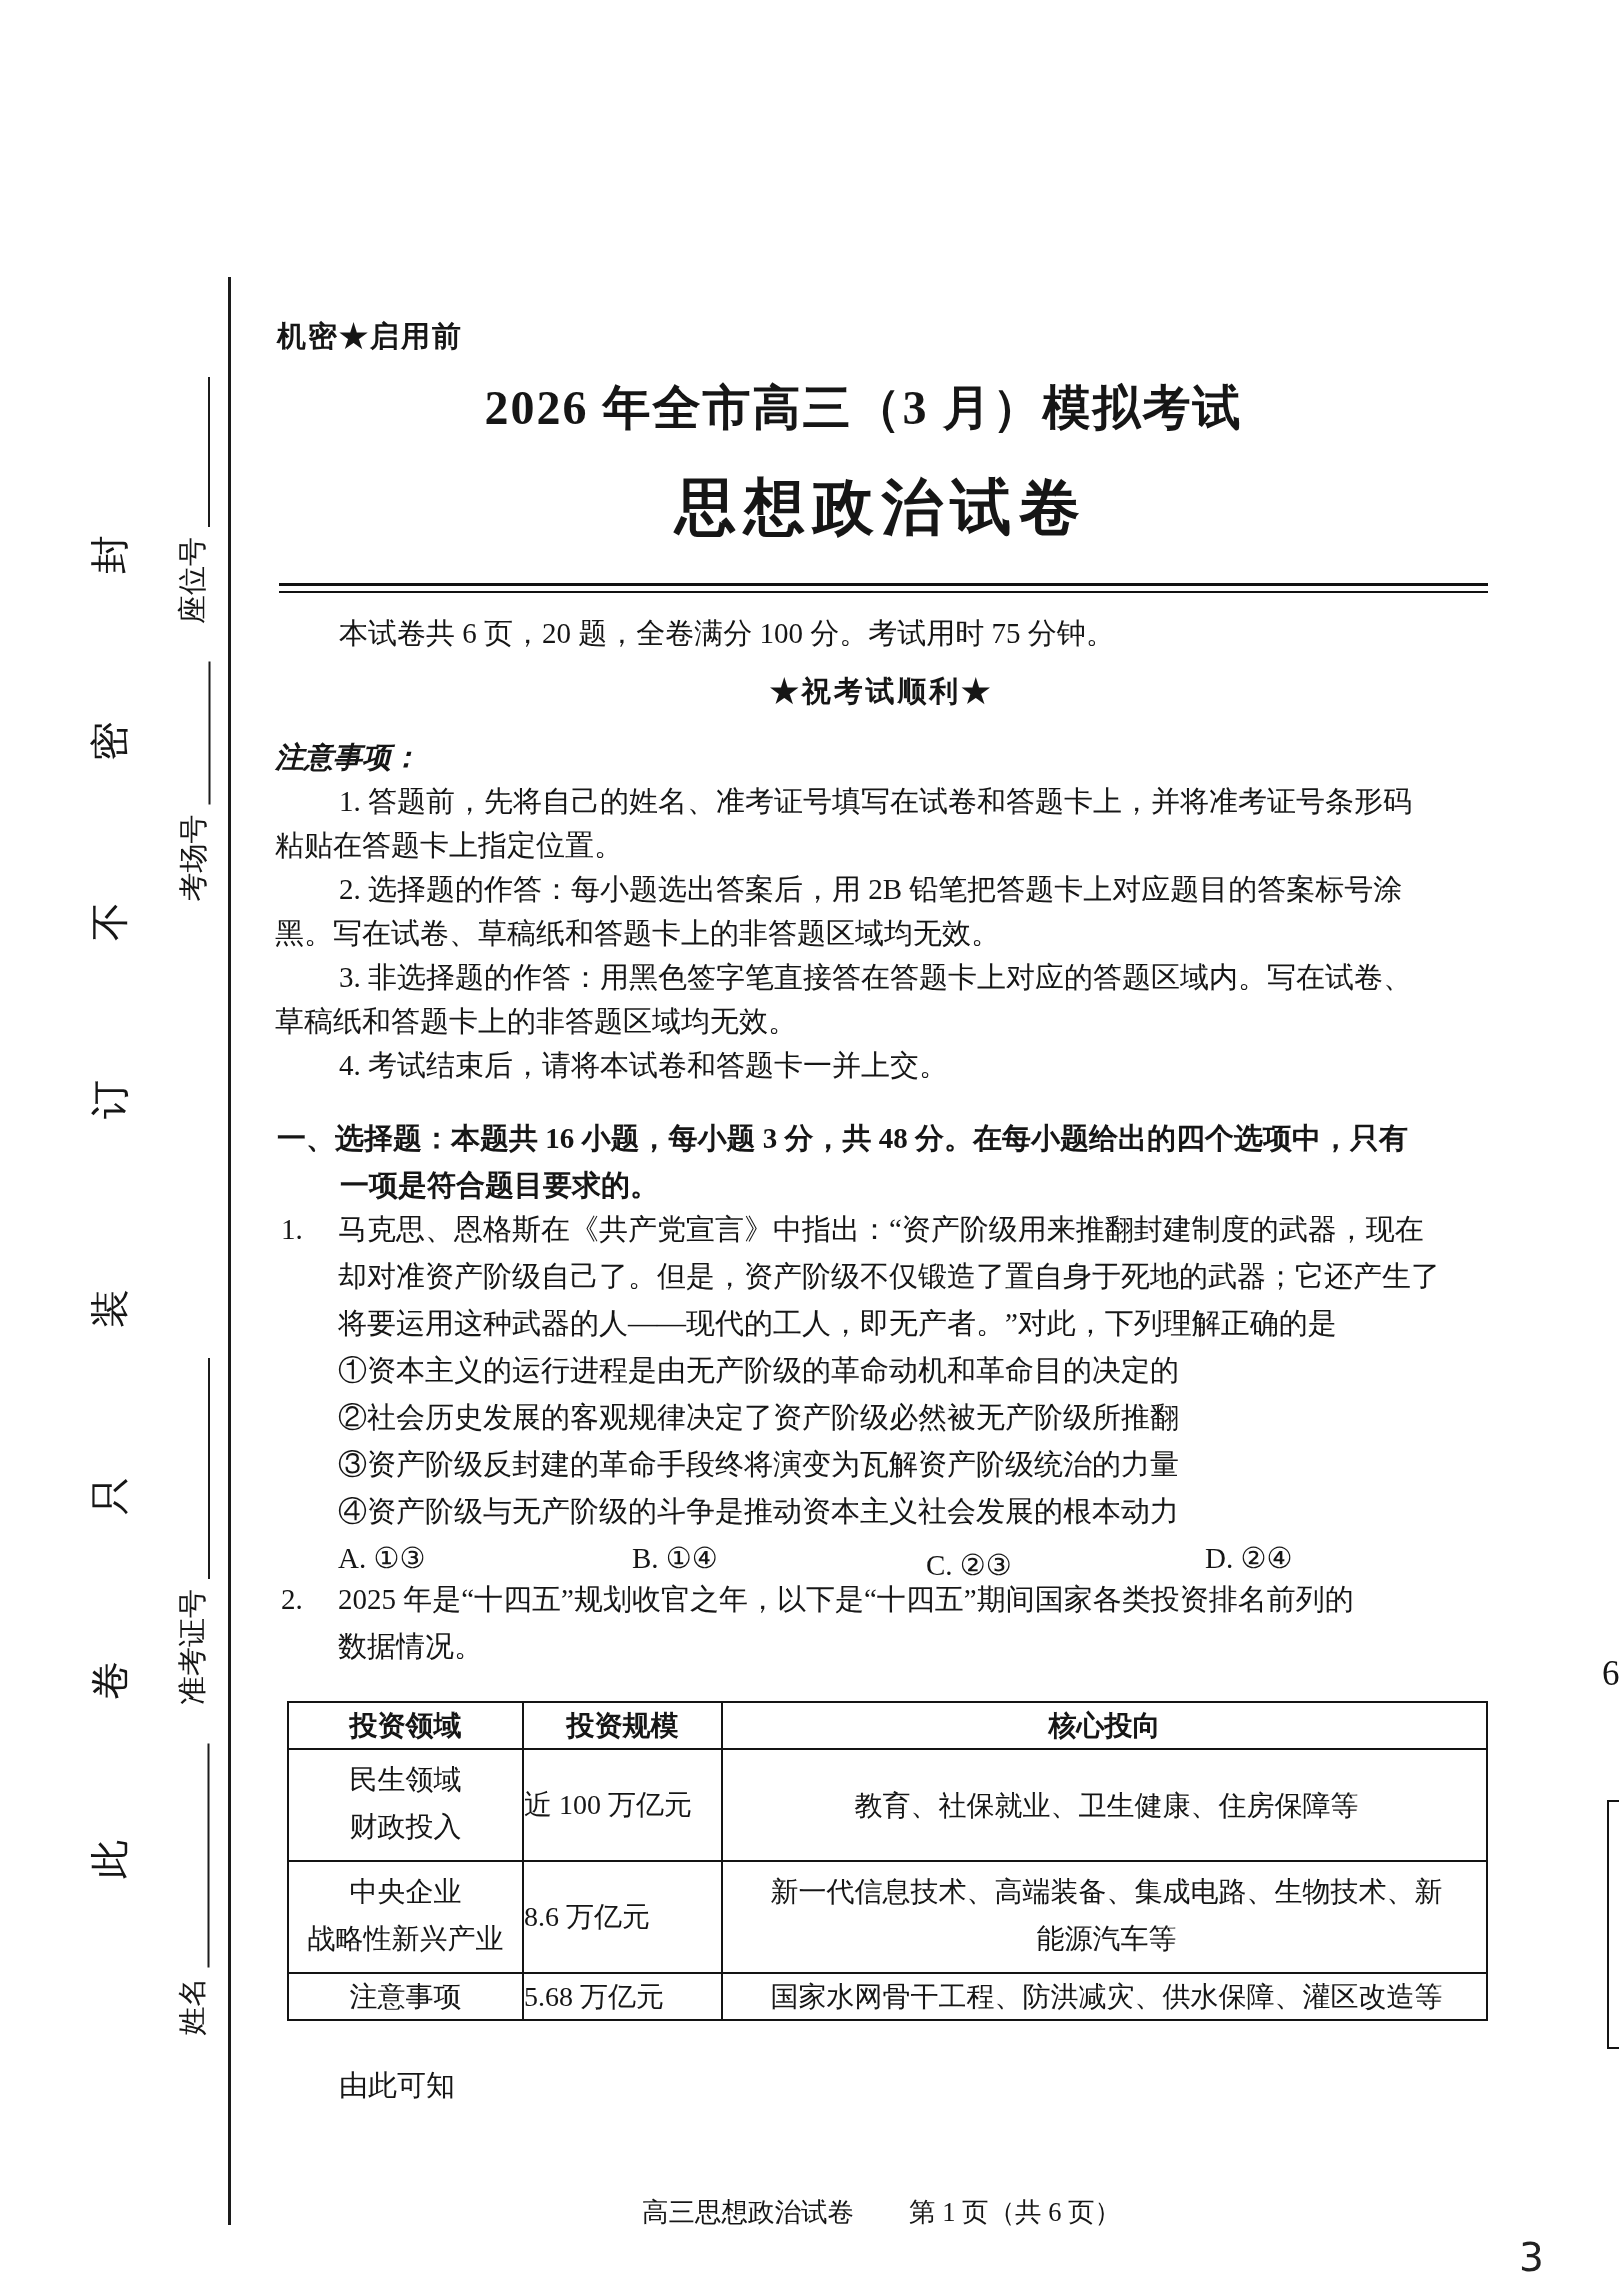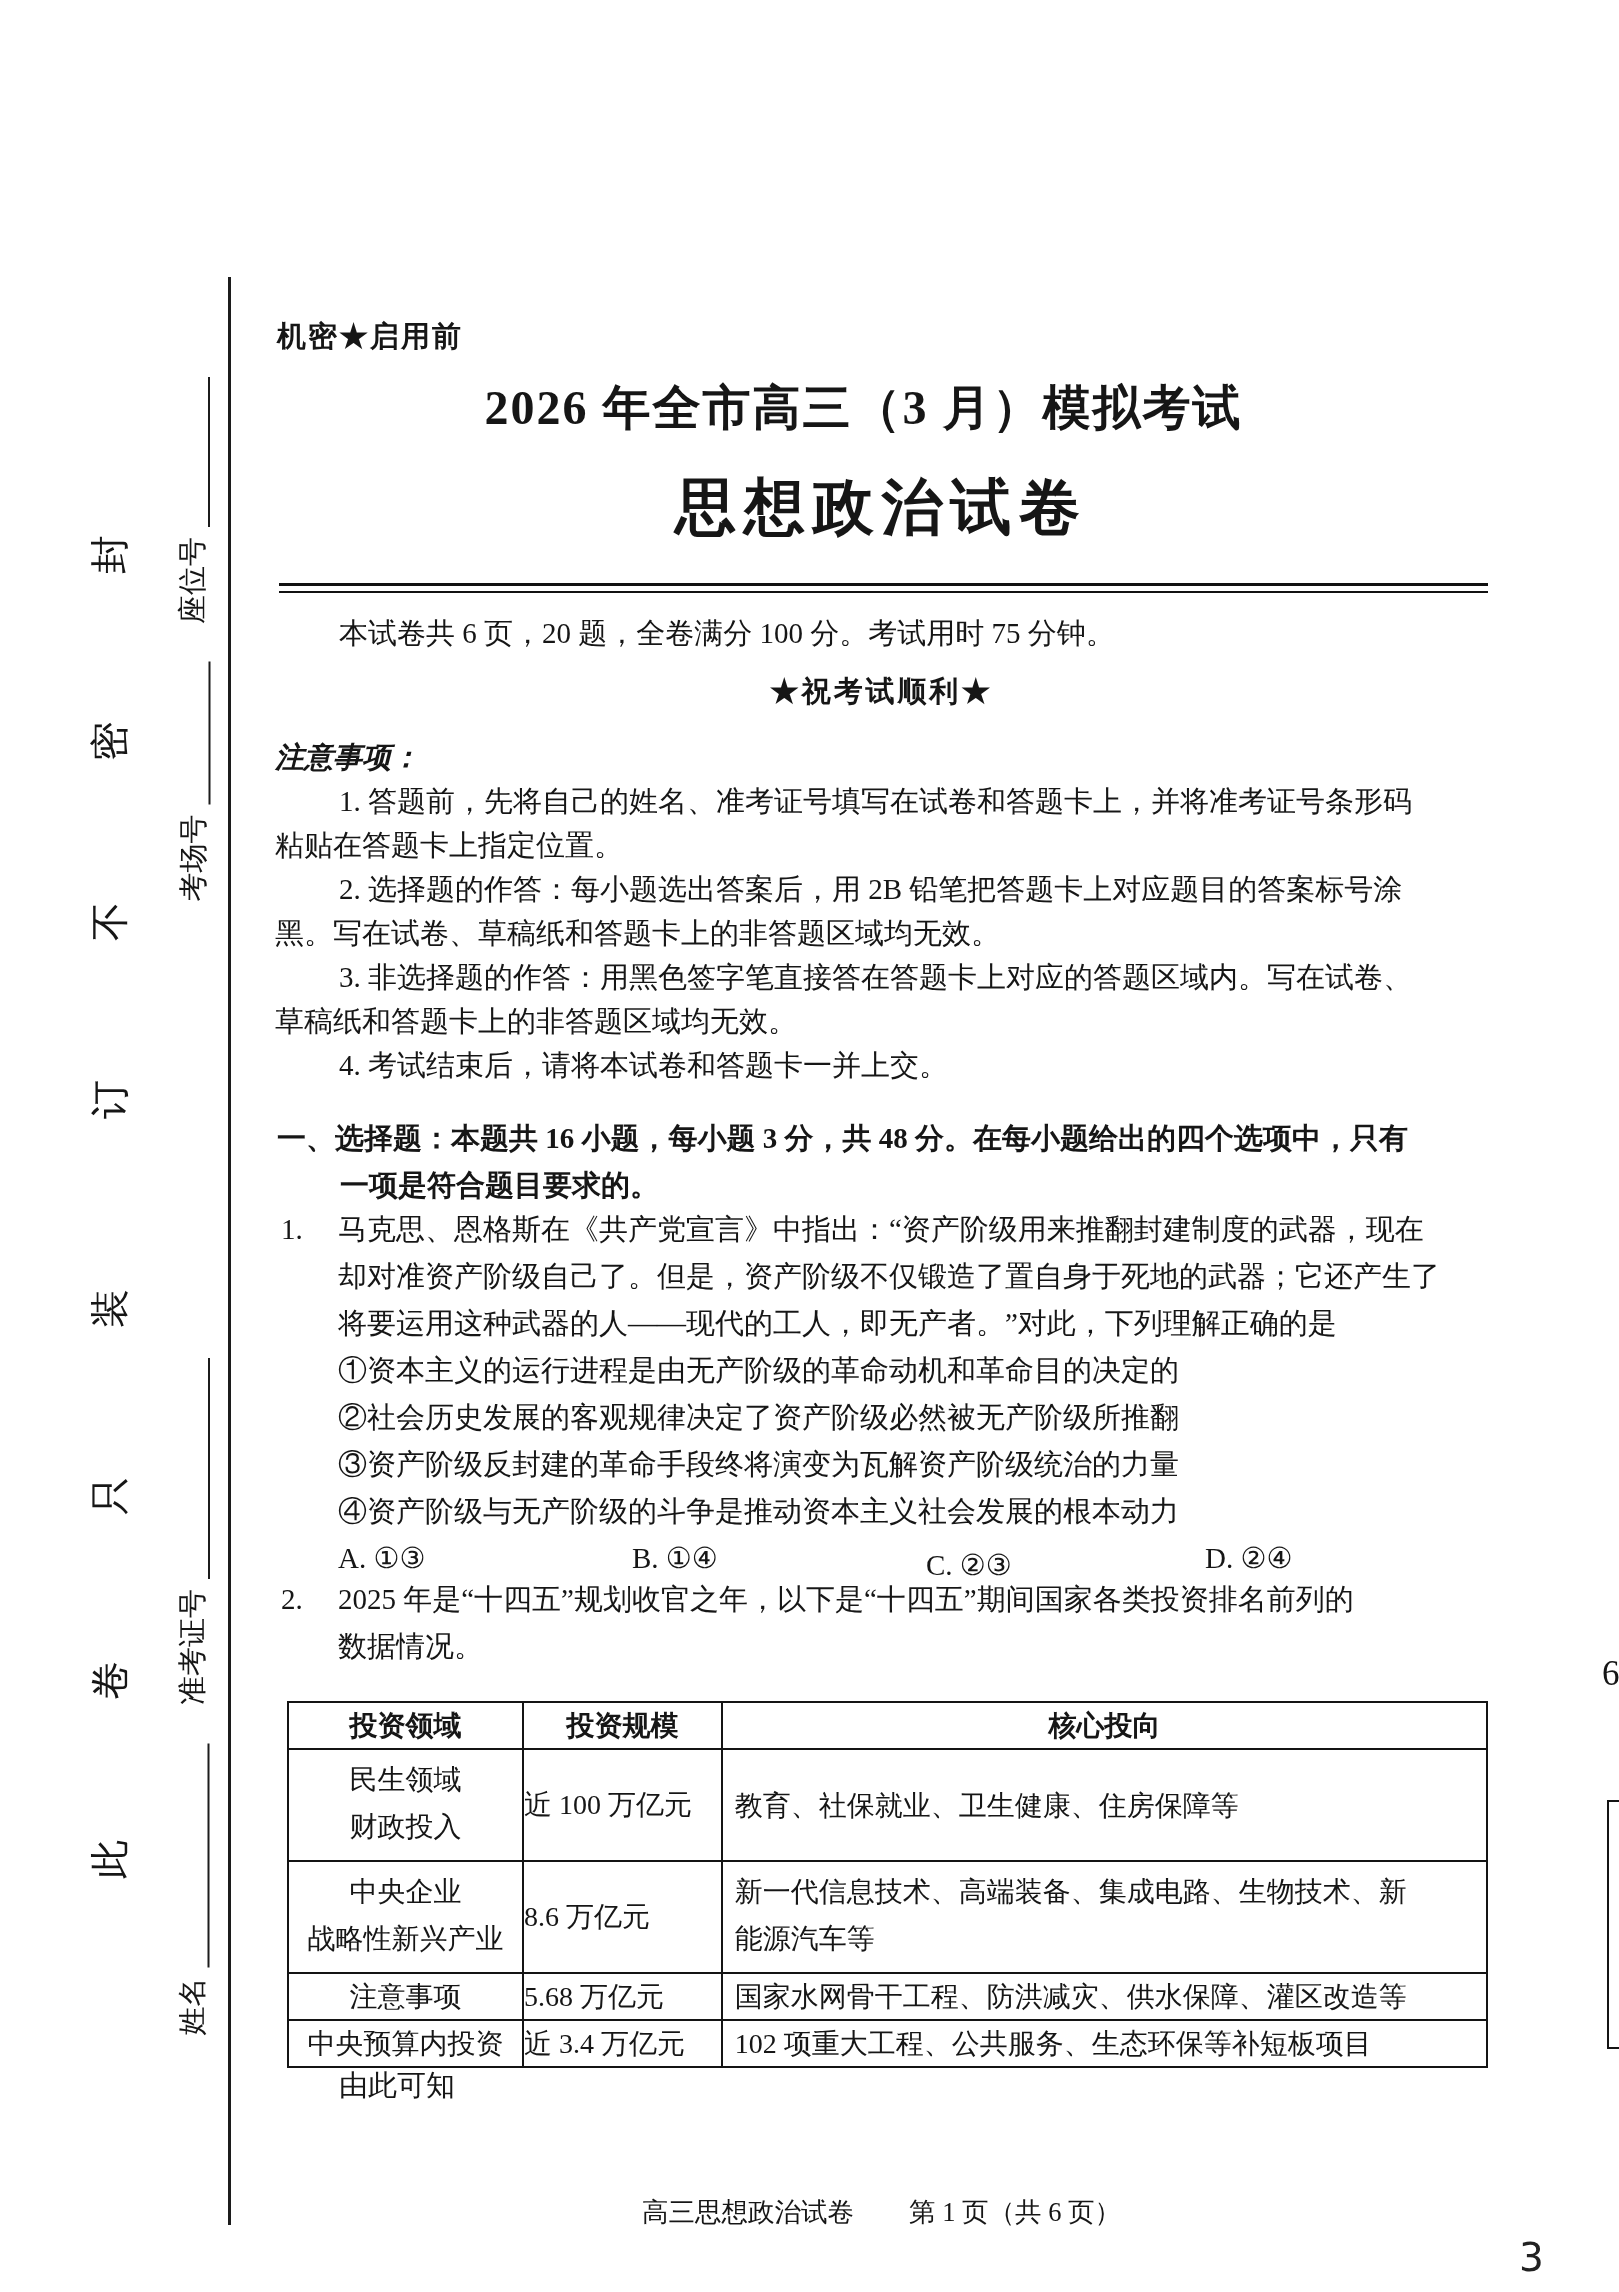--- a/index.html
+++ b/index.html
@@ -59,21 +59,21 @@
   .opt-c{left:588px;margin-top:7px;}
   .opt-d{left:867px;}
   
   .invest-table{position:absolute;left:287px;top:1701px;border-collapse:collapse;
                 font-size:28px;table-layout:fixed;width:1200px;}
   .invest-table td,.invest-table th{border:2px solid #141414;padding:0;}
   .invest-table{border:2.9px solid #141414;}
   .invest-table th{font-weight:bold;height:45px;text-align:center;}
   .col-field{width:235px;text-align:center;}
   .col-scale{width:199px;text-align:left;}
-  .col-dir{width:765px;text-align:left;padding-left:11.8px !important;padding-right:7.8px !important;}
+  .col-dir{width:765px;text-align:center;padding-left:11.8px !important;padding-right:7.8px !important;}
   .cell-2line{line-height:47px;font-family:Liberation Mono, monospace;}
   .cell-1line{line-height:33px;}
   .row-tall td{height:110px;}
   .row-short td{height:45px;}
   .conclusion{position:absolute;left:339px;top:2066px;font-size:29px;}
   
   .footer{position:absolute;left:274px;top:2194px;width:1215px;
           display:flex;justify-content:center;gap:55px;font-size:26.5px;}
   .page-indicator{position:absolute;left:1519px;top:2235px;font-size:39px;
                   font-family:"DejaVu Sans","Liberation Sans",sans-serif;color:#222;}
@@ -195,25 +195,20 @@
       <td class="col-dir">
         <div class="cell-2line">新一代信息技术、高端装备、集成电路、生物技术、新</div>
         <div class="cell-2line">能源汽车等</div>
       </td>
     </tr>
     <tr class="row-short">
       <td class="col-field">注意事项</td>
       <td class="col-scale">5.68 万亿元</td>
       <td class="col-dir">国家水网骨干工程、防洪减灾、供水保障、灌区改造等</td>
     </tr>
-    <tr class="row-short">
-      <td class="col-field">中央预算内投资</td>
-      <td class="col-scale">近 3.4 万亿元</td>
-      <td class="col-dir">102 项重大工程、公共服务、生态环保等补短板项目</td>
-    </tr>
   </tbody>
     </table>
 
   <div class="conclusion">由此可知</div>
 
   <div class="footer">
     <span>高三思想政治试卷</span>
     <span>第 1 页（共 6 页）</span>
   </div>
 

